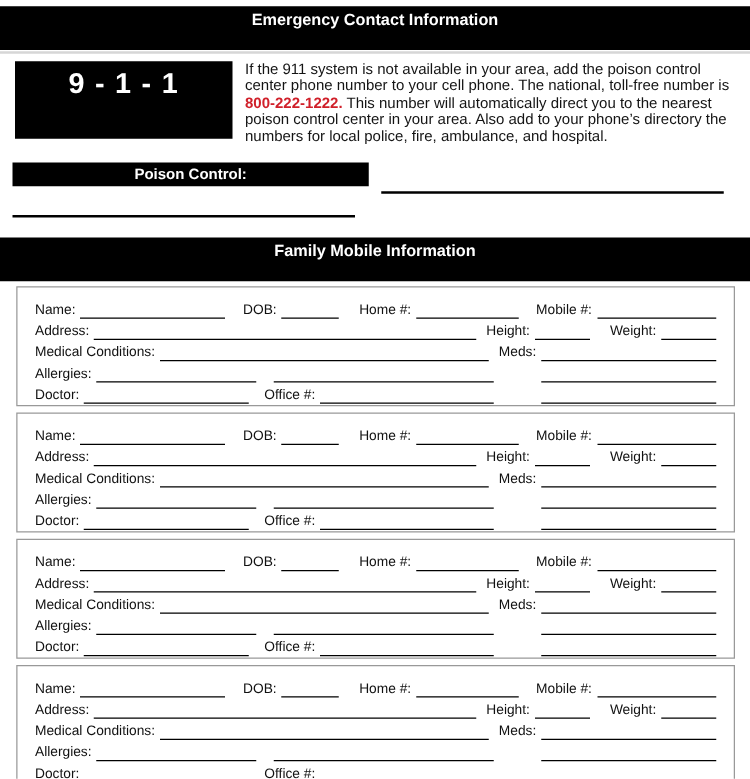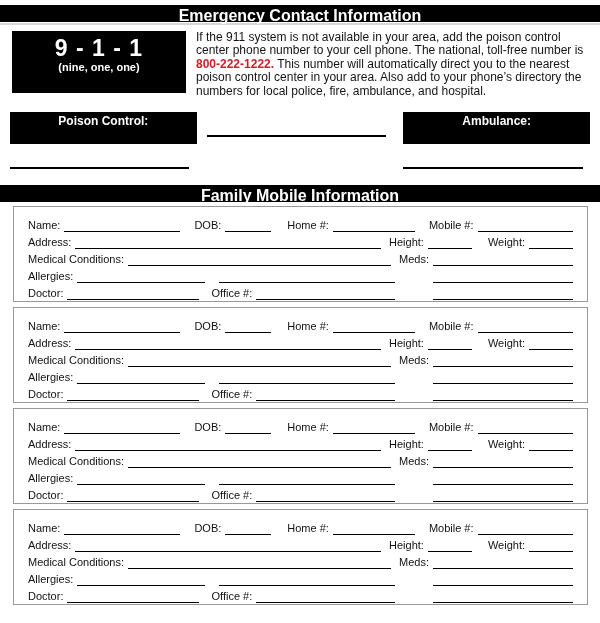--- a/index.html
+++ b/index.html
@@ -8,23 +8,23 @@
     font-family: "Liberation Sans", "DejaVu Sans", sans-serif;
     color: #111111;
     -webkit-font-smoothing: antialiased;
   }
 
   
   .title-bar {
     background: #000000;
     color: #ffffff;
     font-weight: bold;
-    font-size: 16px;
+    font-size: 13px;
     text-align: center;
-    height: 17px;
+    height: 35px;
     line-height: 21px;
     width: 100%;
   }
   .top-bar-wrap { margin-top: 5px; }
   .top-bar-shadow { height: 2px; background: #d6d6d6; margin-top: 1px; }
 
   
   .intro-row {
     display: flex;
     align-items: flex-start;
@@ -58,21 +58,21 @@
     gap: 10px;
     margin: 14px 10px 0 10px;
   }
   .contact-col { flex: 1 1 0; }
   .contact-bar {
     background: #000000;
     color: #ffffff;
     font-weight: bold;
     font-size: 12px;
     text-align: center;
-    height: 32px;
+    height: 19px;
     line-height: 19px;
   }
   .contact-line {
     margin-top: 23px;
     height: 0;
     border-bottom: 2px solid #000000;
     width: 96%;
   }
 
   
@@ -116,35 +116,30 @@
 <body>
 
 <div class="top-bar-wrap">
   <div class="title-bar">Emergency Contact Information</div>
   <div class="top-bar-shadow"></div>
 </div>
 
 <div class="intro-row">
   <div class="red-box">
     <div class="big-number">9 - 1 - 1</div>
-    <div class="number-words">(nine, one, one)</div>
   </div>
   <div class="intro-text"><span>If the 911 system is not available in your area, add the poison control center phone number to your cell phone. The national, toll-free number is </span><span class="phone">800-222-1222.</span><span> This number will automatically direct you to the nearest poison control center in your area. Also add to your phone’s directory the numbers for local police, fire, ambulance, and hospital.</span></div>
 </div>
 
 <div class="contact-grid">
   <div class="contact-col">
     <div class="contact-bar">Poison Control:</div>
     <div class="contact-line"></div>
   </div>
   <div class="contact-col">
-    <div class="contact-line"></div>
-  </div>
-  <div class="contact-col">
-    <div class="contact-bar">Ambulance:</div>
     <div class="contact-line"></div>
   </div>
 </div>
 
 <div class="title-bar family-bar">Family Mobile Information</div>
 
 <div id="members-container">
   <div class="member-block">
     <div class="mrow">
       <span class="lbl">Name:</span>

